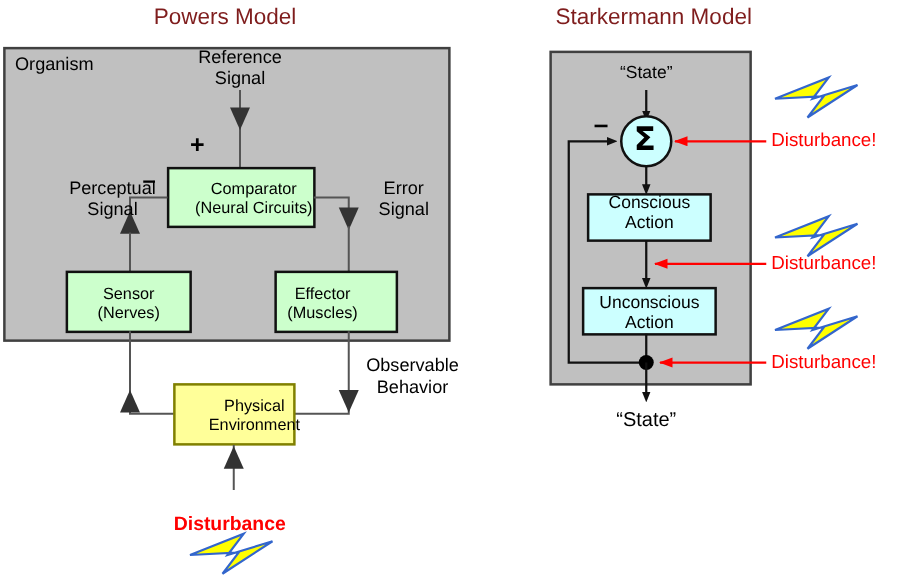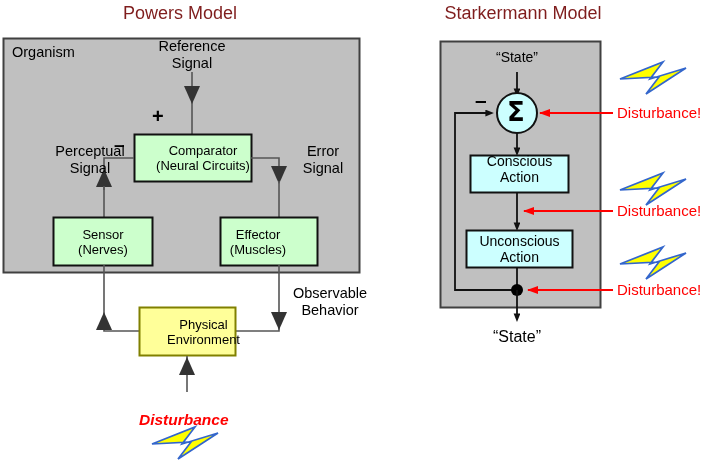--- a/index.html
+++ b/index.html
@@ -68,21 +68,20 @@
     font-size: 15px;
     color: #ff0000;
     white-space: nowrap;
     font-family: "Liberation Sans", sans-serif;
   }
   .dist-red-bi {
     position: absolute;
     font-size: 15.5px;
     color: #ff0000;
     font-weight: bold;
-    font-style: italic;
     white-space: nowrap;
     font-family: "Liberation Sans", sans-serif;
   }
   .sigma-glyph {
     position: absolute;
     font-size: 26px;
     font-weight: bold;
     color: #000;
     font-family: "DejaVu Sans", sans-serif;
     line-height: 1;

